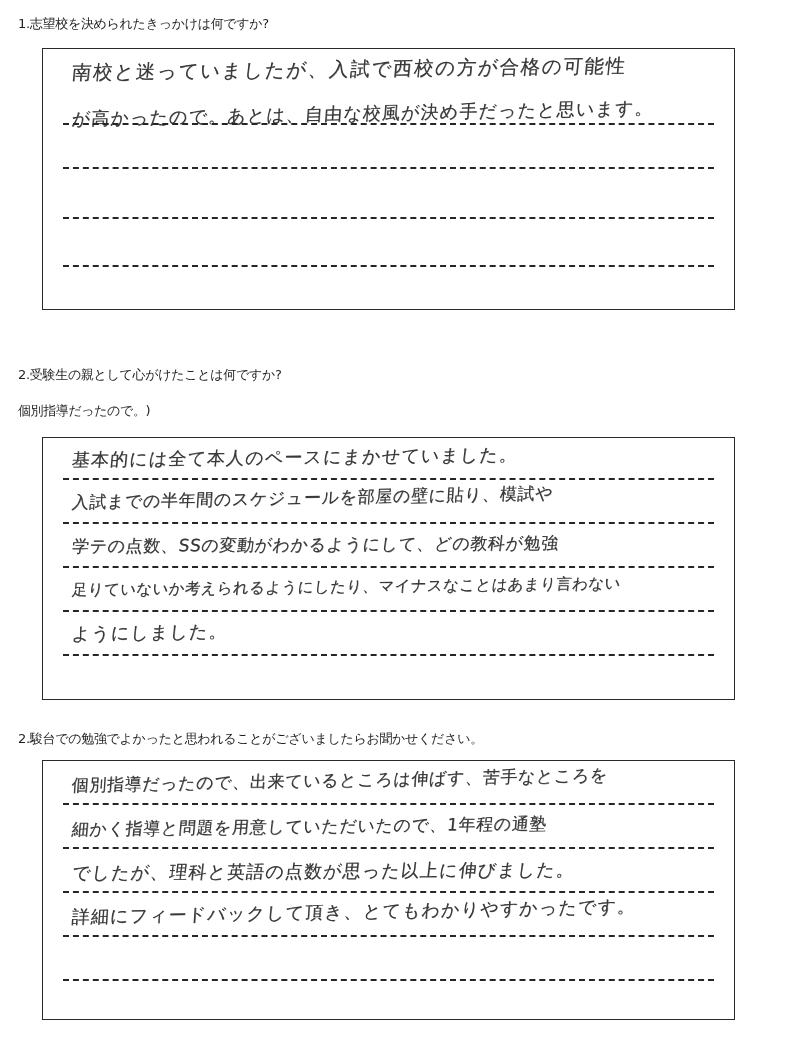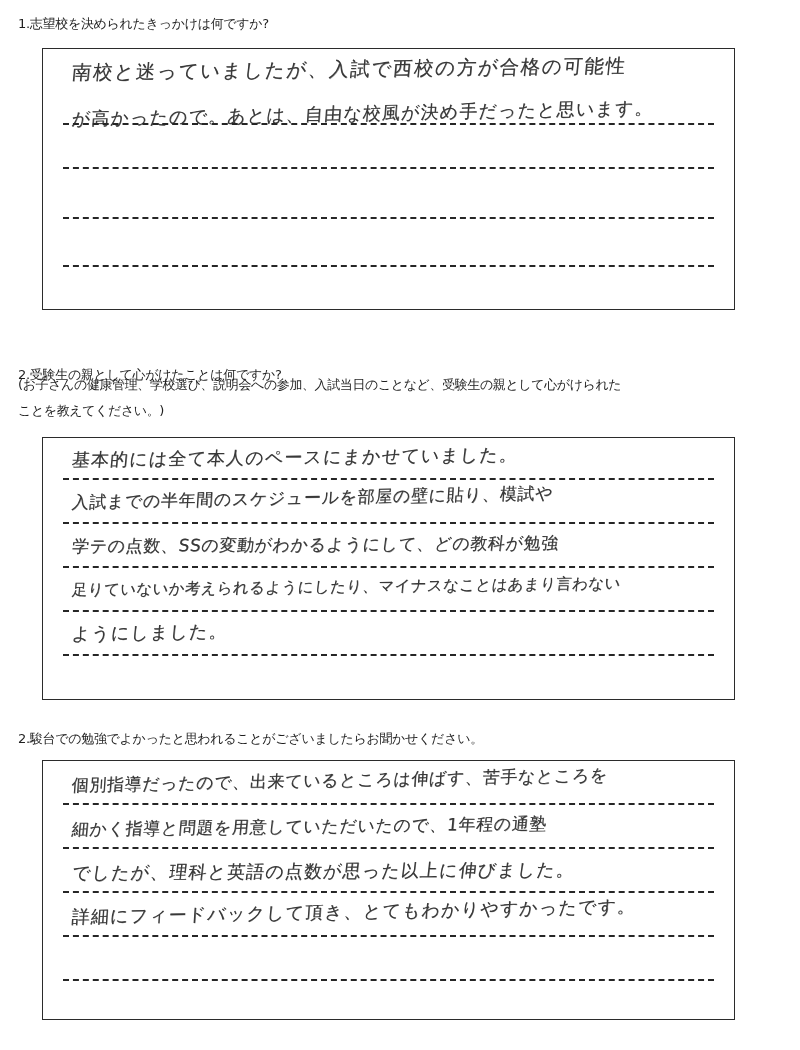--- a/index.html
+++ b/index.html
@@ -97,22 +97,21 @@
 
     </div>
     <div class="hand-layer">
       <div class="hand" style="top:14px;">南校と迷っていましたが、入試で西校の方が合格の可能性</div>
       <div class="hand alt sm" style="top:60px;">が高かったので。あとは、自由な校風が決め手だったと思います。</div>
     </div>
   </div>
 
   <div class="q-label" style="top:342px;margin-top:24px;">2.受験生の親として心がけたことは何ですか?</div>
 
-  <div class="q-sub" style="top:372px;">(お子さんの健康管理、学校選び、説明会への参加、入試当日のことなど、受験生の親として心がけられた</div>
-  <div class="q-sub" style="top:398px;">ことを教えてください。)</div>
+  <div class="q-sub" style="top:398px;">個別指導だったので。)</div>
 
   <div class="answer-box" style="top:437px;height:263px;">
     <div class="rules">
       <div class="rule" style="top:40px;"></div>
       <div class="rule" style="top:84px;"></div>
       <div class="rule" style="top:128px;"></div>
       <div class="rule" style="top:172px;"></div>
       <div class="rule" style="top:216px;"></div>
     </div>
     <div class="hand-layer">

